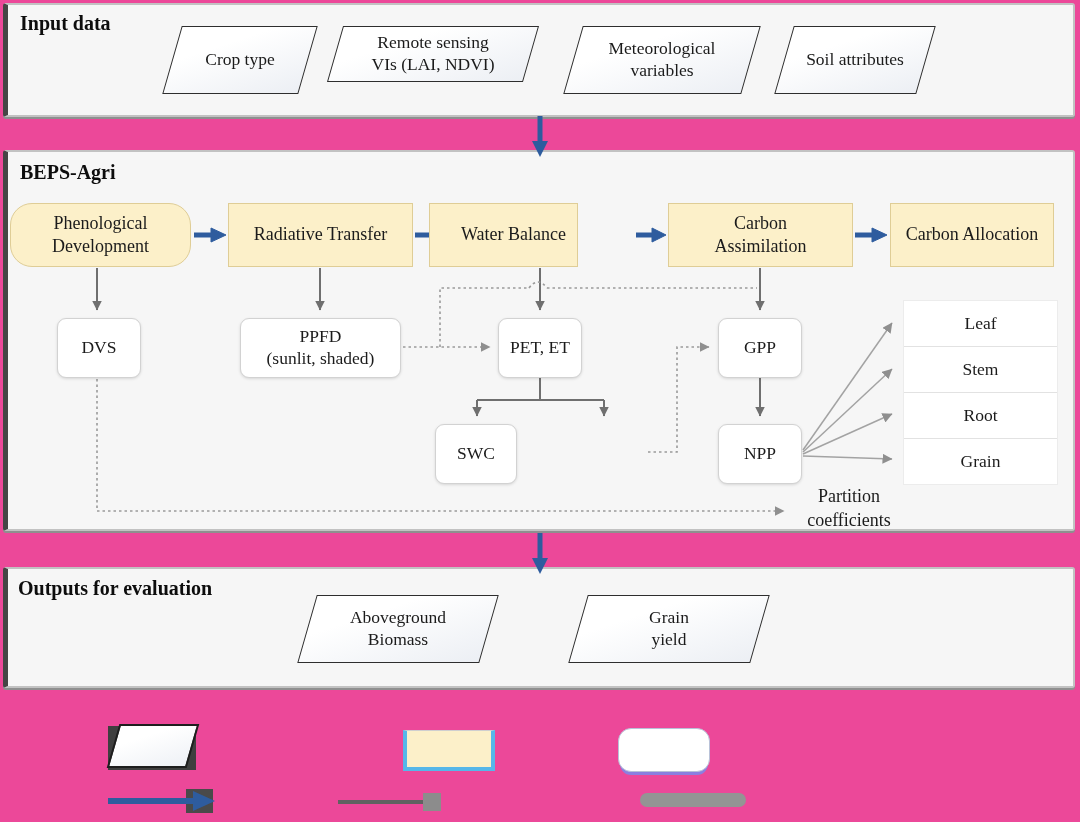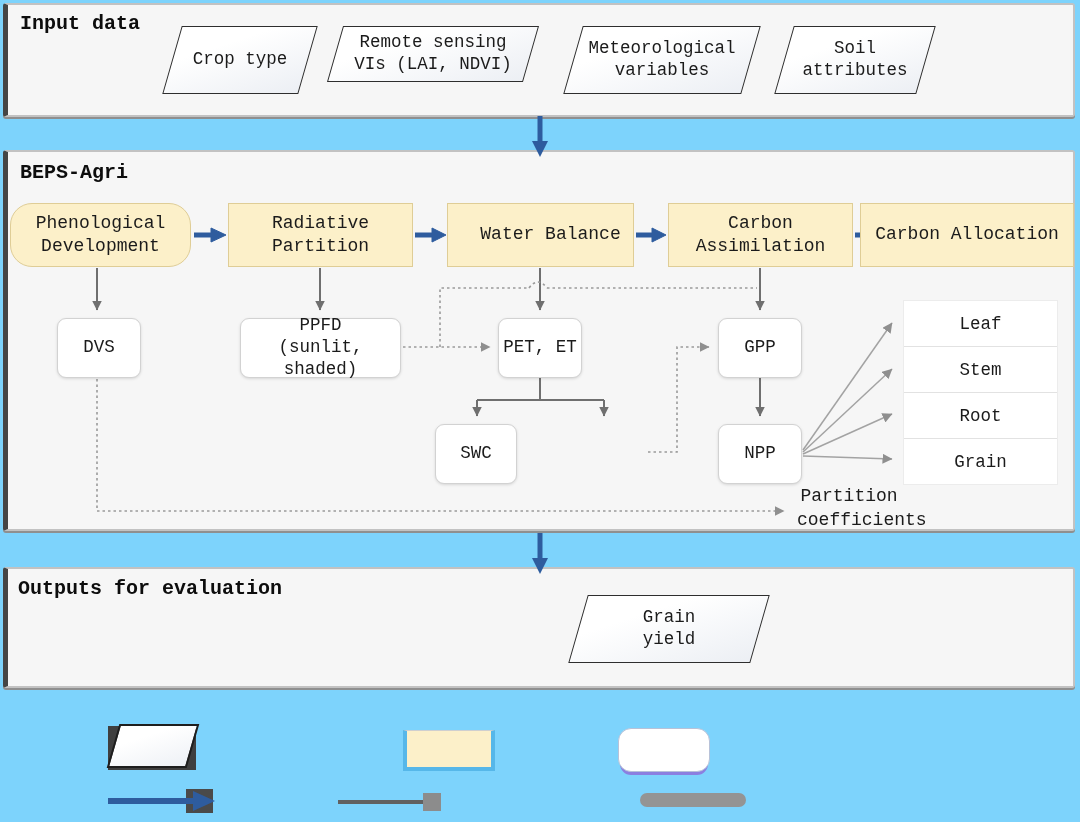--- a/index.html
+++ b/index.html
@@ -1,17 +1,17 @@
 <!DOCTYPE html>
 <html><head>
 <meta charset="utf-8">
 <style>
   html,body{margin:0;padding:0;background:#000;}
-  .stage{position:relative;width:1080px;height:822px;background:#7dd3fc;overflow:hidden;
-         font-family:Liberation Mono, monospace;color:#1b1b1b;}
+  .stage{position:relative;width:1080px;height:822px;background:#ec4899;overflow:hidden;
+         font-family:Liberation Serif, serif;color:#1b1b1b;}
   .panel{position:absolute;left:3px;width:1072px;background:#f6f6f6;
          border:2px solid #c2c2c2;border-left:5px solid #454545;border-radius:3px;
          box-shadow:0 2px 0 #8f8f8f;box-sizing:border-box;}
   .panel-title{position:absolute;font-weight:bold;font-size:20px;color:#0d0d0d;z-index:4;}
   .pgram{position:absolute;display:flex;align-items:center;justify-content:center;z-index:3;}
   .pgram .shape{position:absolute;top:0;left:0;right:0;bottom:0;transform:skewX(-16deg);
          background:linear-gradient(160deg,#ffffff 30%,#eceff4);border:1.6px solid #2e2e2e;}
   .pgram .lbl{position:relative;font-size:17.5px;text-align:center;white-space:pre-line;line-height:1.25;}
   .module{position:absolute;top:203px;height:64px;background:#fcf0c9;border:1px solid #dfcd96;
          display:flex;align-items:center;justify-content:center;font-size:18px;text-align:center;
@@ -134,44 +134,49 @@
     <div class="lbl">Meteorological
 variables</div>
   </div>
   <div class="pgram" style="left:784px;top:26px;width:142px;height:68px;">
     <div class="shape"></div>
     <div class="lbl">Soil attributes</div>
   </div>
 
   <div class="module" style="left:10px;width:181px;border-radius:22px;">Phenological
 Development</div>
-  <div class="module" style="left:228px;width:185px;">Radiative Partition</div>
-  <div class="module" style="left:447px;width:187px;padding-left:20px;">Water Balance</div>
+  <div class="module" style="left:228px;width:185px;">Radiative Transfer</div>
+  <div class="module" style="left:429px;width:149px;padding-left:20px;">Water Balance</div>
   <div class="module" style="left:668px;width:185px;">Carbon
 Assimilation</div>
-  <div class="module" style="left:860px;width:214px;">Carbon Allocation</div>
+  <div class="module" style="left:890px;width:164px;">Carbon Allocation</div>
 
   <div class="vbox" style="left:57px;top:318px;width:84px;">DVS</div>
   <div class="vbox" style="left:240px;top:318px;width:161px;">PPFD
 (sunlit, shaded)</div>
   <div class="vbox" style="left:498px;top:318px;width:84px;">PET, ET</div>
   <div class="vbox" style="left:718px;top:318px;width:84px;">GPP</div>
   <div class="vbox" style="left:435px;top:424px;width:82px;">SWC</div>
   <div class="vbox" style="left:718px;top:424px;width:84px;">NPP</div>
 
   <div class="pool-table">
     <div class="pool-row">Leaf</div>
     <div class="pool-row">Stem</div>
     <div class="pool-row">Root</div>
     <div class="pool-row">Grain</div>
   </div>
 
   <div class="note" style="left:797px;top:484px;width:104px;">Partition
 coefficients</div>
 
+  <div class="pgram" style="left:307px;top:595px;width:182px;height:68px;">
+    <div class="shape"></div>
+    <div class="lbl">Aboveground
+Biomass</div>
+  </div>
   <div class="pgram" style="left:578px;top:595px;width:182px;height:68px;">
     <div class="shape"></div>
     <div class="lbl">Grain
 yield</div>
   </div>
 
   <div class="lg-back"></div>
   <div class="lg-pgram"></div>
   <div class="lg-module"></div>
   <div class="lg-variable"></div>

